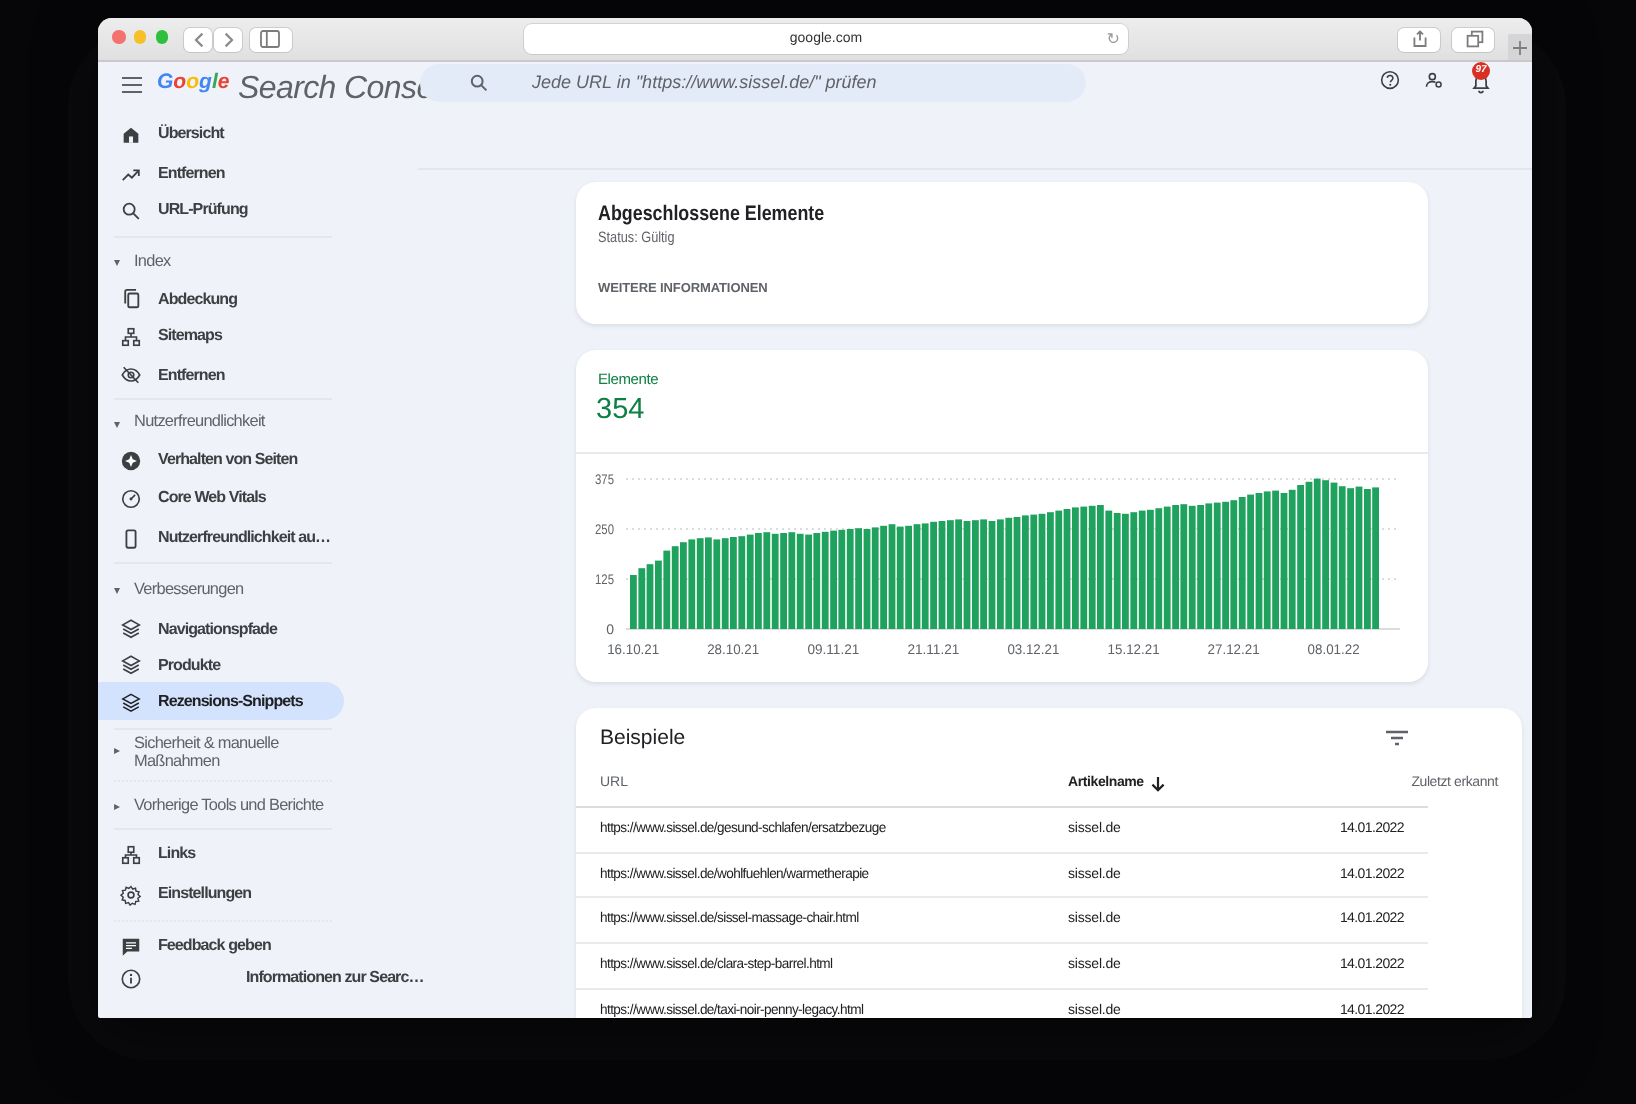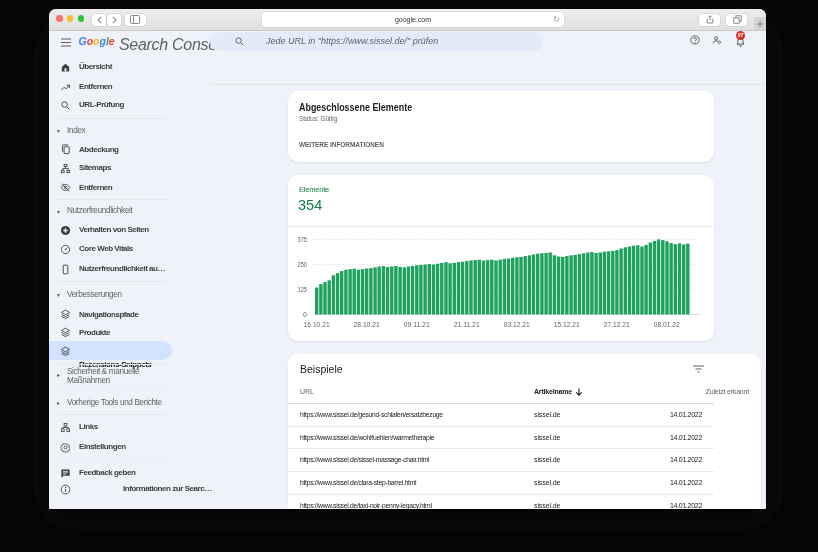--- a/index.html
+++ b/index.html
@@ -175,21 +175,21 @@
         <path d="M3.5 12 L12 16.7 L20.5 12" fill="none" stroke="#3c4043" stroke-width="1.8"></path>
         <path d="M3.5 16.3 L12 21 L20.5 16.3" fill="none" stroke="#3c4043" stroke-width="1.8"></path>
       </svg>
     <div class="item" style="top:271.5px;">Produkte</div>
     <div class="pill"></div>
     <svg class="icon" style="top:289.5px" viewBox="0 0 24 24">
         <path d="M12 2.5 L21 7.5 L12 12.5 L3 7.5 Z" fill="none" stroke="#202124" stroke-width="1.6"></path>
         <path d="M3.5 12 L12 16.7 L20.5 12" fill="none" stroke="#202124" stroke-width="1.6"></path>
         <path d="M3.5 16.3 L12 21 L20.5 16.3" fill="none" stroke="#202124" stroke-width="1.6"></path>
       </svg>
-    <div class="item" style="top:304px;color:#202124;">Rezensions-Snippets</div>
+    <div class="item" style="top:290px;color:#202124;">Rezensions-Snippets</div>
     <div class="sep" style="top:308px;"></div>
     <div class="arr" style="top:314.5px;">▸</div>
     <div class="shead" style="top:312px;left:18px;white-space:normal;width:100px;line-height:8.6px;">Sicherheit &amp; manuelle Maßnahmen</div>
     <div class="sep" style="top:333.5px;border-top-style:dotted;"></div>
     <div class="arr" style="top:343px;">▸</div>
     <div class="shead" style="top:341.5px;">Vorherige Tools und Berichte</div>
     <div class="sep" style="top:358px;"></div>
     <svg class="icon" style="top:365.5px" viewBox="0 0 24 24">
         <rect x="9" y="3" width="6" height="6" fill="none" stroke="#3c4043" stroke-width="1.8"></rect>
         <rect x="3" y="15" width="6" height="6" fill="none" stroke="#3c4043" stroke-width="1.8"></rect>

